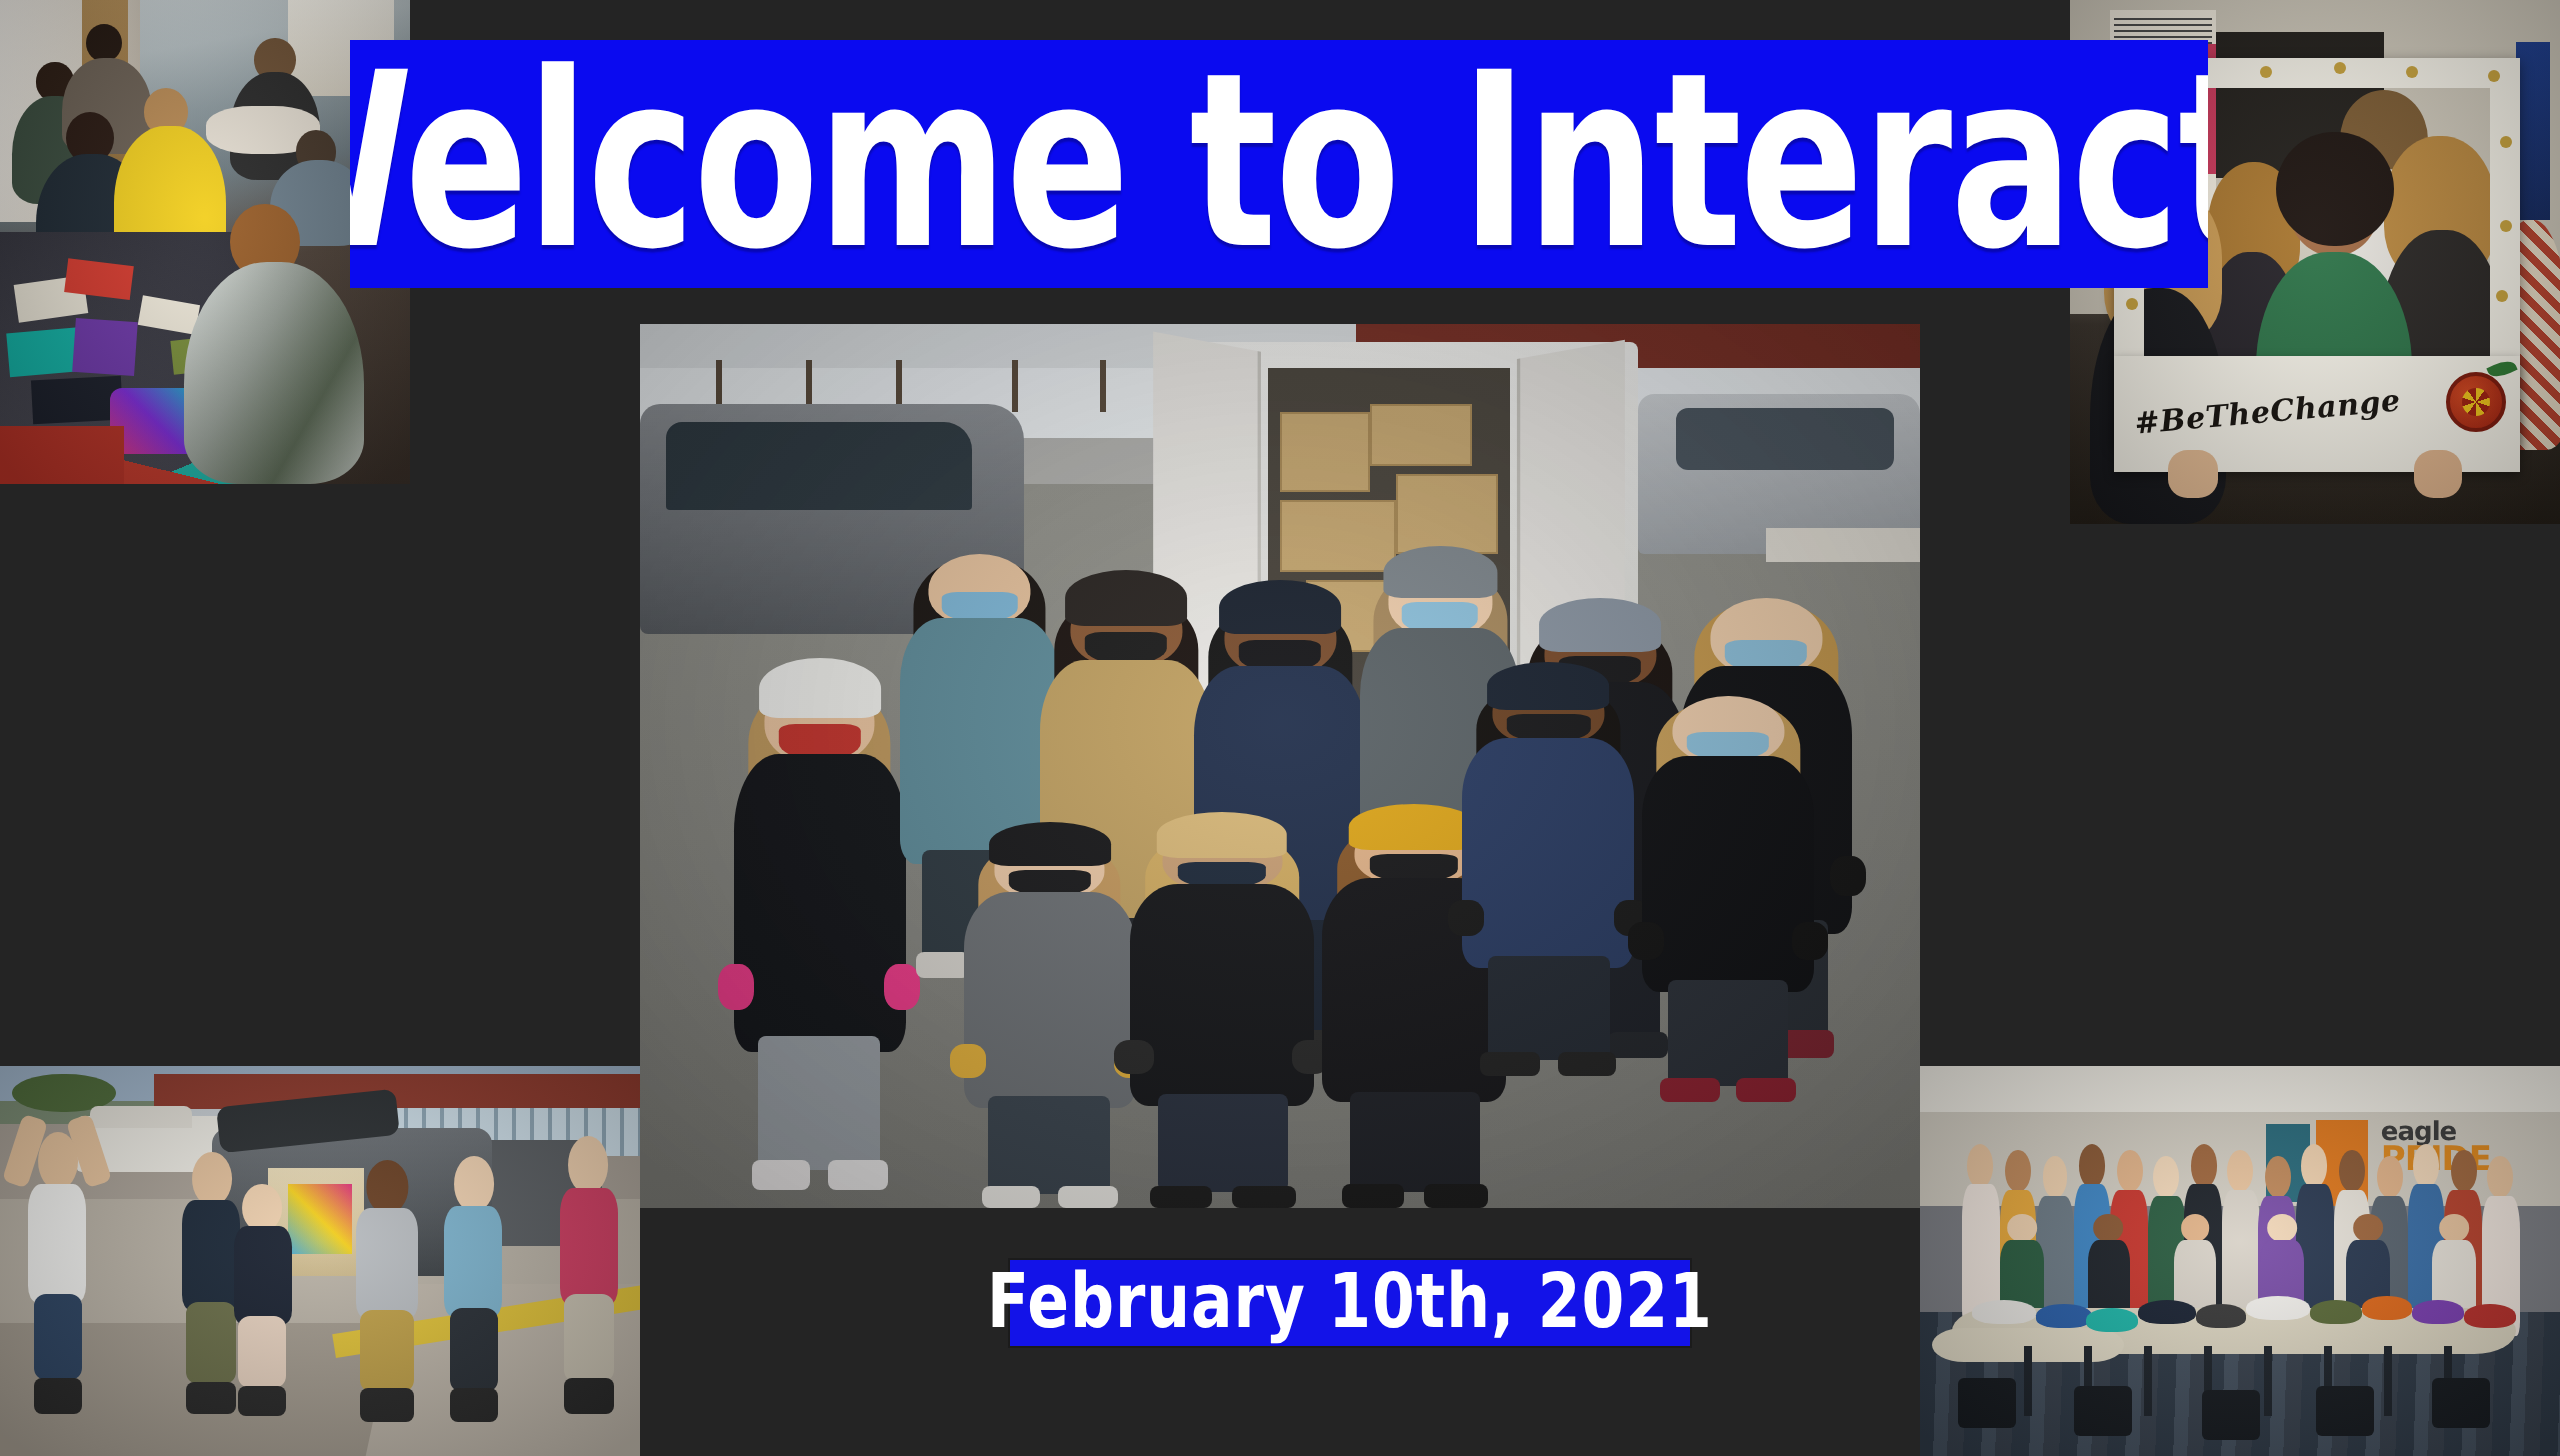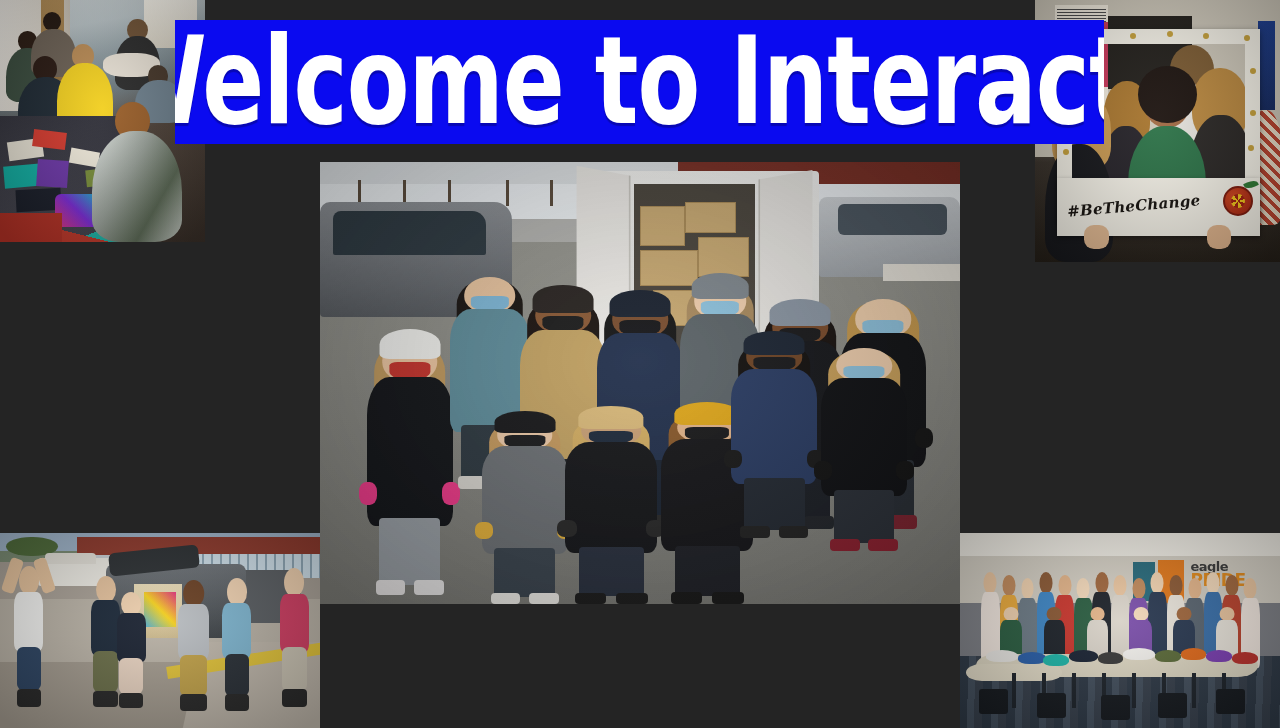--- a/index.html
+++ b/index.html
@@ -748,14 +748,17 @@
         </div>
     </div>
     <div class="grain"></div>
 
   </div>
 
   <div id="title-banner">
     <div id="title-text">Welcome to Interact!</div>
   </div>
 
+  <div id="date-banner">
+    <div id="date-text">February 10th, 2021</div>
+  </div>
 
 </div>
 
 </body></html>

